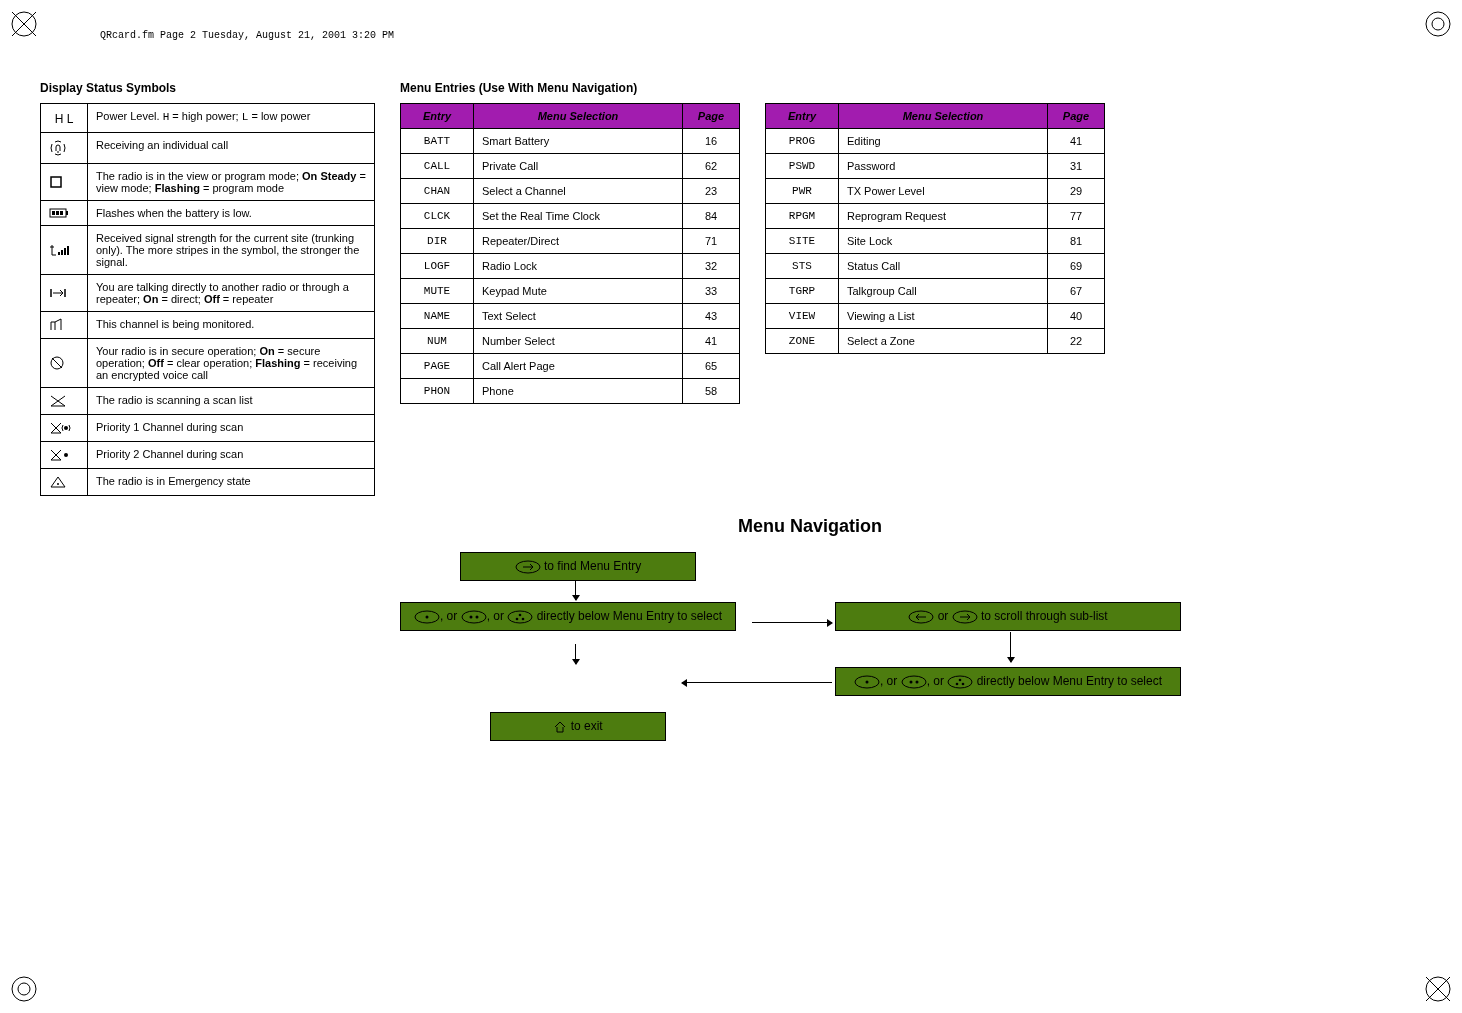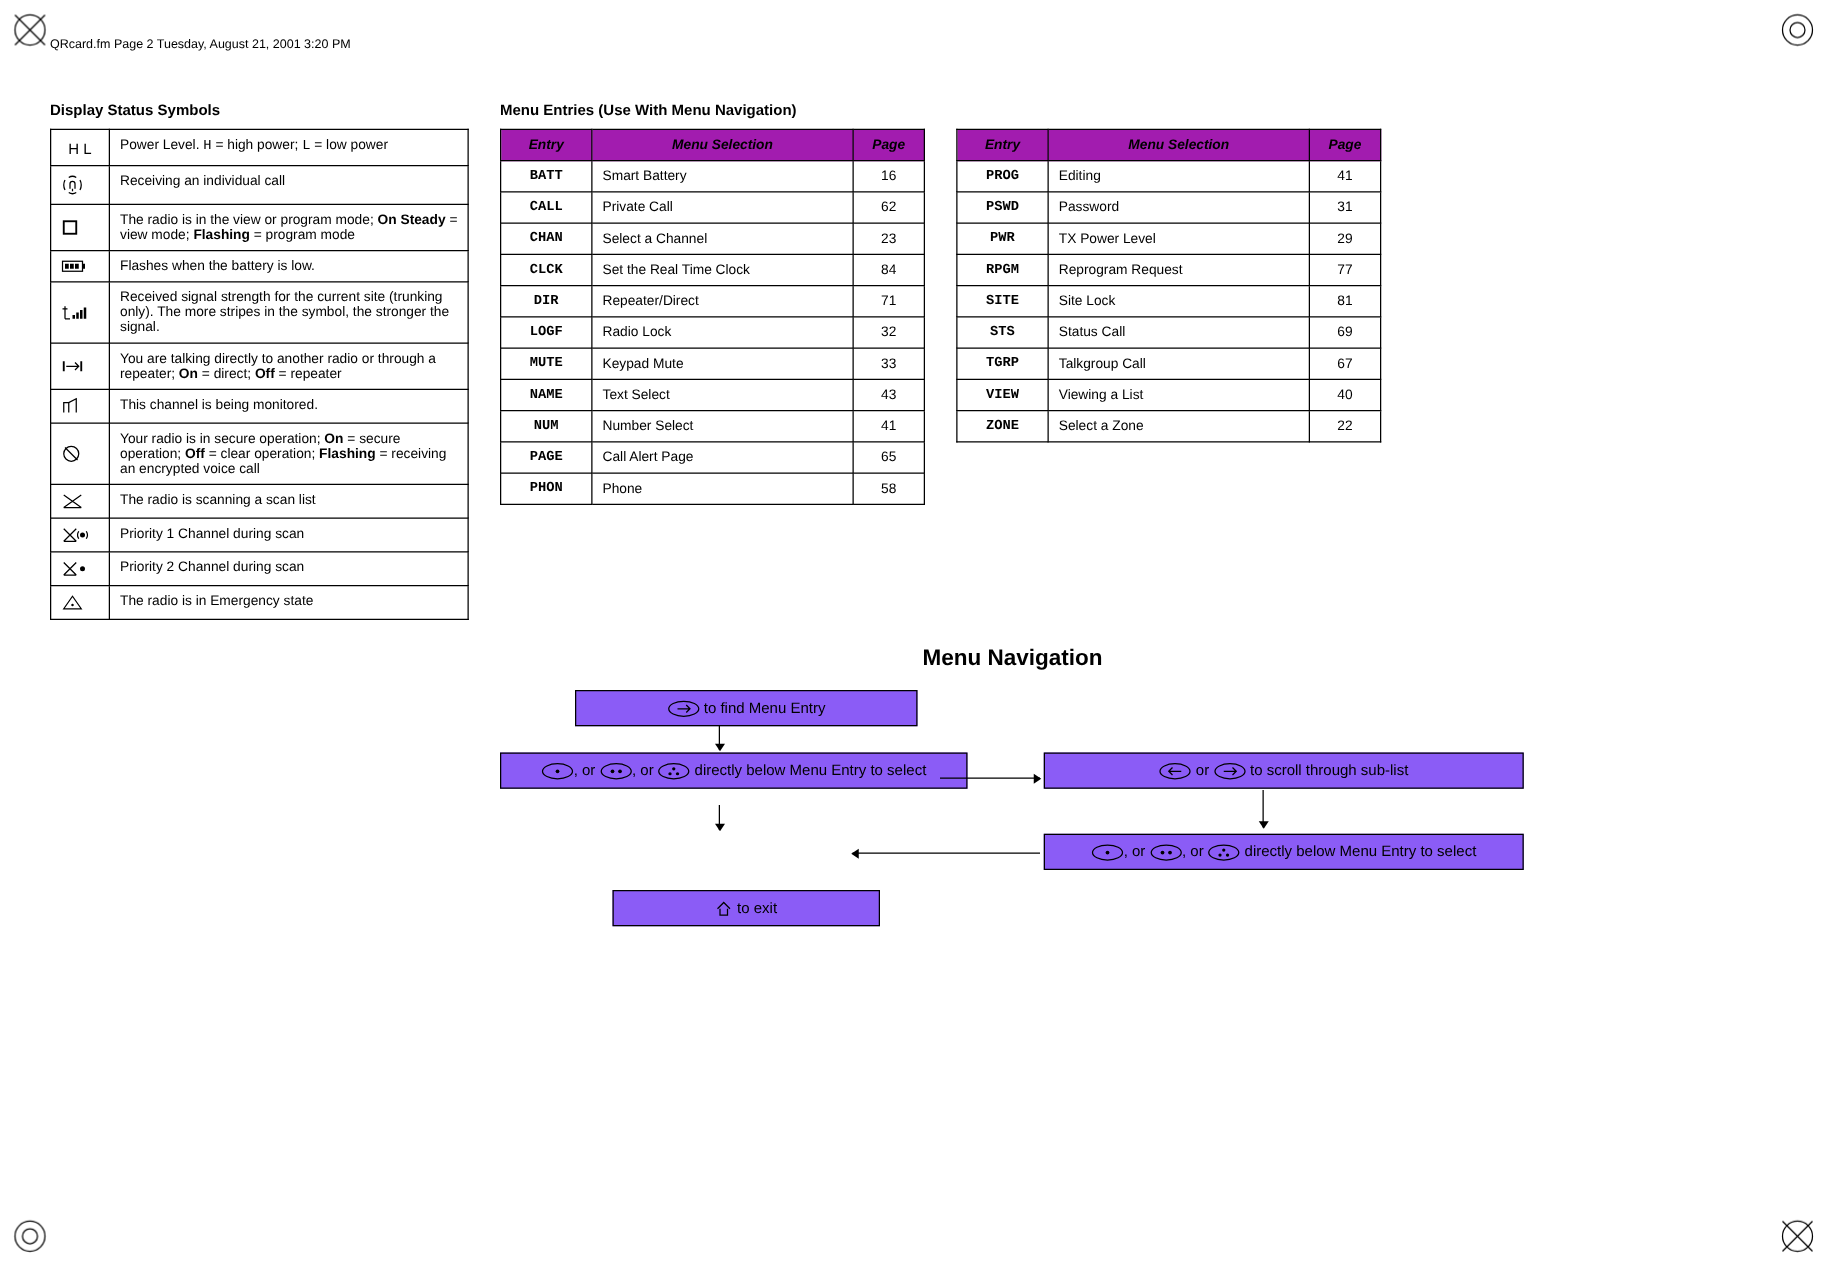--- a/index.html
+++ b/index.html
@@ -8,20 +8,22 @@
     margin: 0;
     padding: 30px 40px;
     background: #fff;
     color: #000;
     width: 1462px;
     box-sizing: border-box;
   }
   .header-small {
     font-size: 10px;
     margin-bottom: 40px;
+    margin-left: 60px;
+    font-family: Liberation Mono, monospace;
   }
   .columns {
     display: flex;
     gap: 25px;
     align-items: flex-start;
   }
   .col { }
   .section-title {
     font-weight: bold;
     font-size: 12px;
@@ -54,21 +56,21 @@
   }
   td.symbol {
     width: 30px;
     text-align: center;
     font-size: 14px;
     vertical-align: middle;
   }
   td.entry {
     width: 56px;
     text-align: center;
-    font-weight: bold;
+    font-weight: normal;
     font-family: "Courier New", monospace;
     border-radius: 10px;
   }
   td.page {
     width: 40px;
     text-align: center;
   }
   .menu-nav-title {
     font-size: 18px;
     font-weight: bold;
@@ -76,22 +78,22 @@
     margin: 20px 0 15px 0;
   }
   .nav-container {
     position: relative;
     width: 820px;
     height: 220px;
   }
   .nav-box {
     position: absolute;
     border: 1px solid #000;
-    background: #8b5cf6;
-    padding: 6px 21px;
+    background: #4d7c0f;
+    padding: 6px 2px;
     text-align: center;
     font-size: 12px;
   }
   .nav-arrow-v {
     position: absolute;
     width: 1px;
     background: #000;
   }
   .nav-arrow-v::after {
     content: "";

